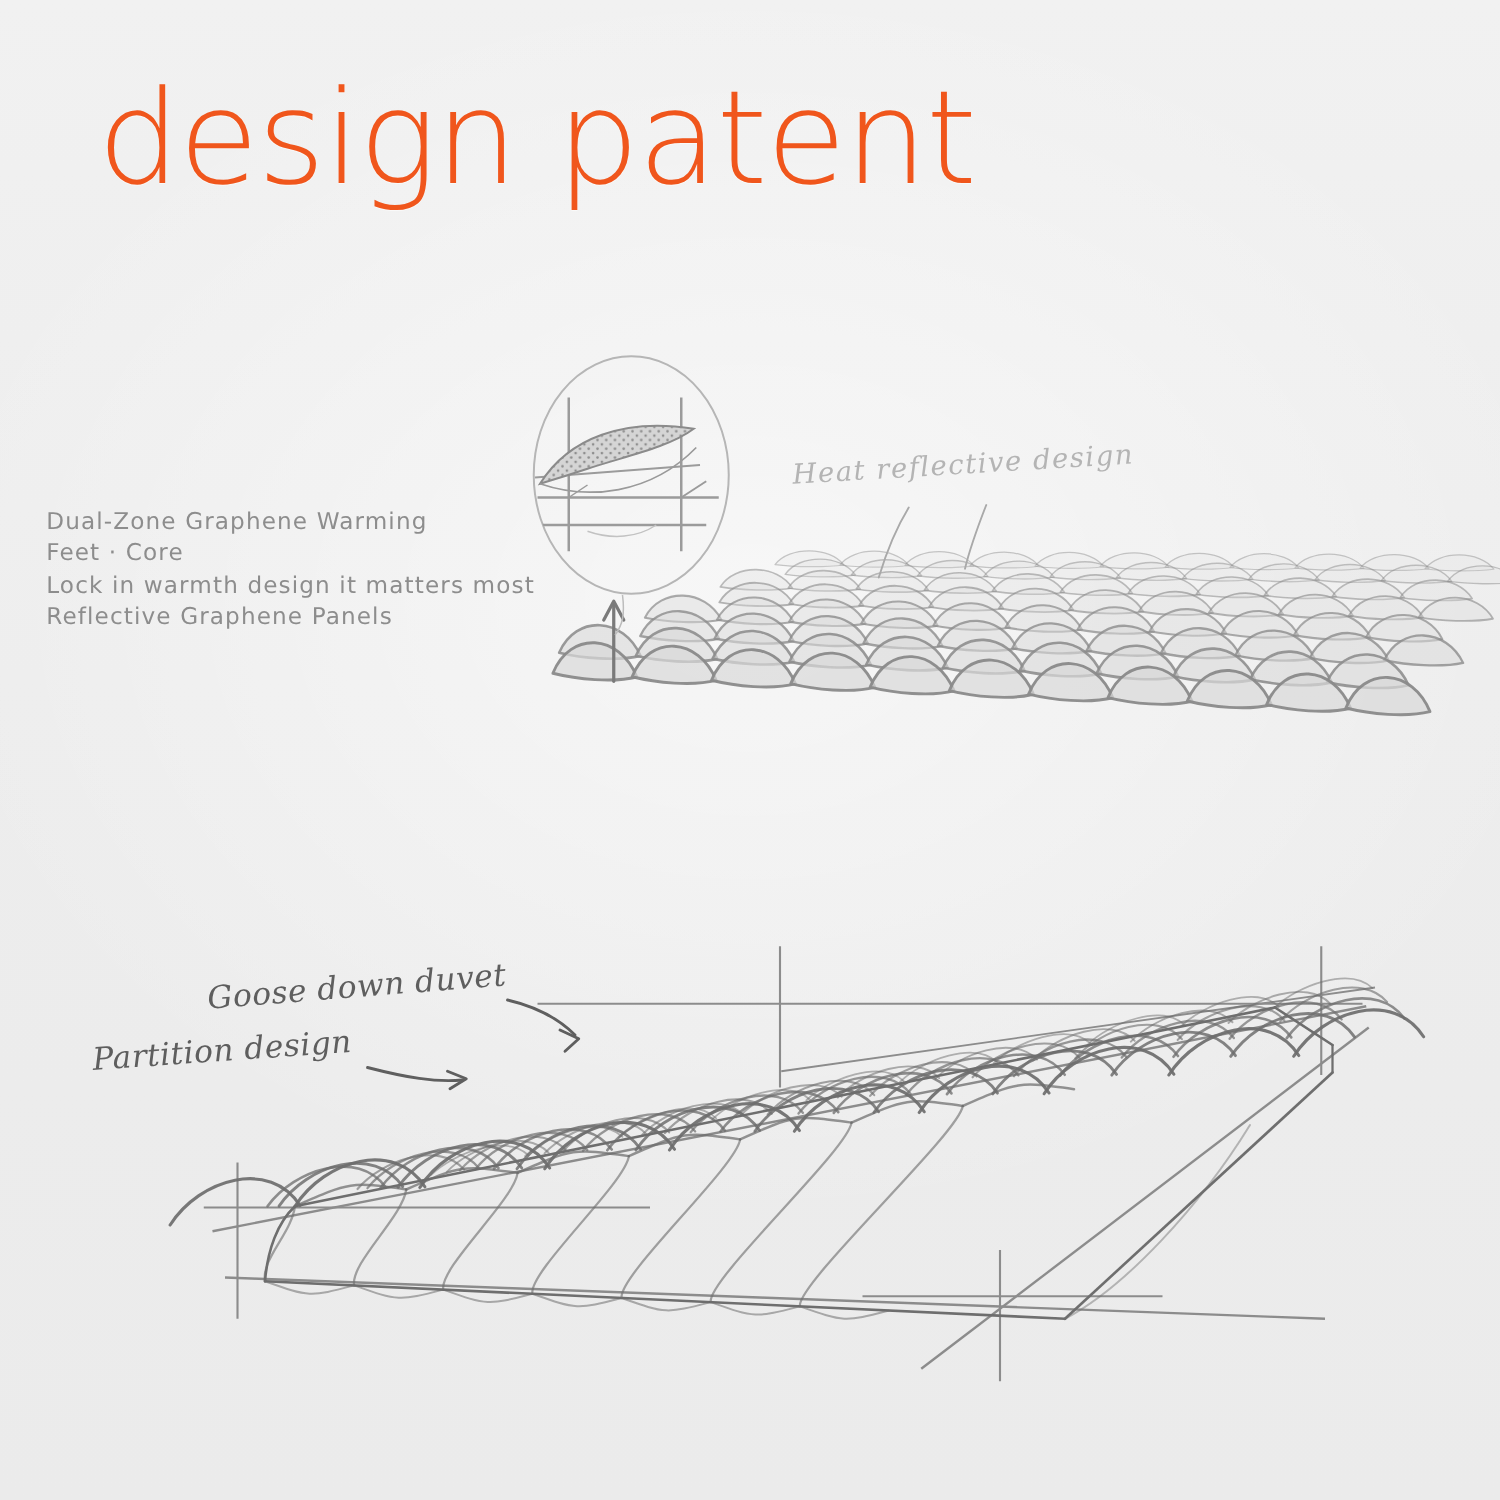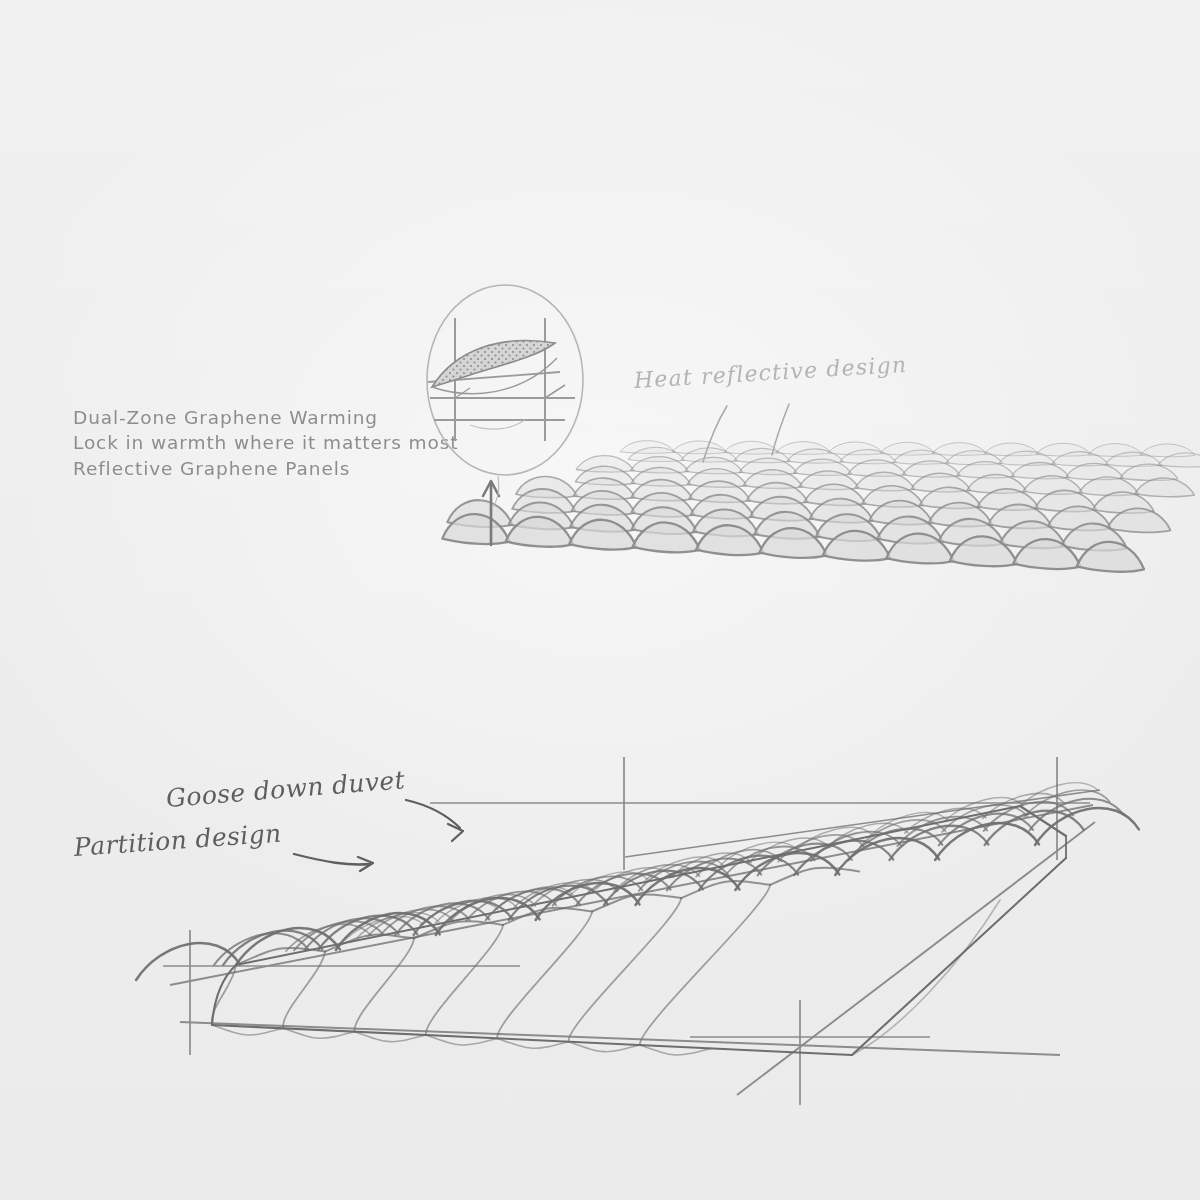--- a/index.html
+++ b/index.html
@@ -57,21 +57,20 @@
     width: 430px;
   }
   .feature-line {
     font-family: "DejaVu Sans", sans-serif;
     font-size: 18.5px;
     line-height: 25.4px;
     letter-spacing: 0.9px;
     color: #8d8d8d;
     white-space: nowrap;
     font-weight: 400;
-    margin-left: 36px;
   }
 
   
   .handwrite {
     position: absolute;
     font-family: "DejaVu Serif", serif;
     font-style: italic;
     white-space: nowrap;
   }
   #anno-heat {
@@ -112,24 +111,26 @@
     pointer-events: none;
   }
 </style>
 </head>
 <body>
 
 <div id="page">
 
   <div id="paper-texture"></div>
 
+  <div id="title">design patent</div>
 
   <div id="feature-text">
     <div class="feature-line">Dual-Zone Graphene Warming</div>
-    <div class="feature-line">Lock in warmth where it matters most</div>
+    <div class="feature-line">Feet · Core</div>
+    <div class="feature-line">Lock in warmth design it matters most</div>
     <div class="feature-line">Reflective Graphene Panels</div>
   </div>
 
   <svg class="art" id="art-top" viewBox="0 0 1200 1200">
     <defs>
 
       <pattern id="stipple" width="7" height="7" patternUnits="userSpaceOnUse">
         <rect width="7" height="7" fill="#d5d5d5"></rect>
         <circle cx="2" cy="2" r="1.05" fill="#8e8e8e"></circle>
         <circle cx="5.5" cy="5.5" r="1.05" fill="#8e8e8e"></circle>

